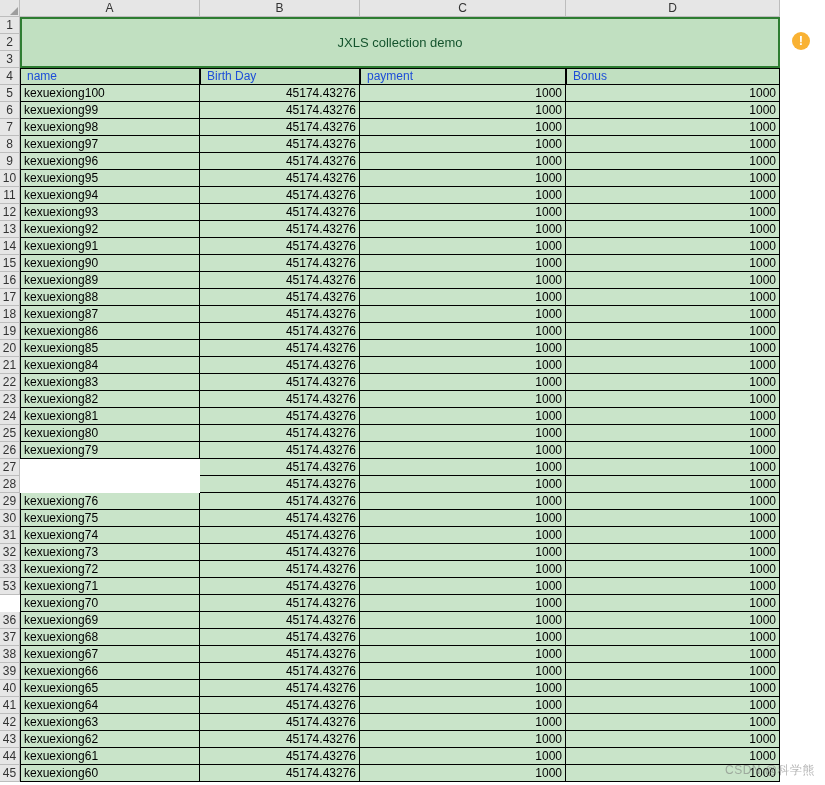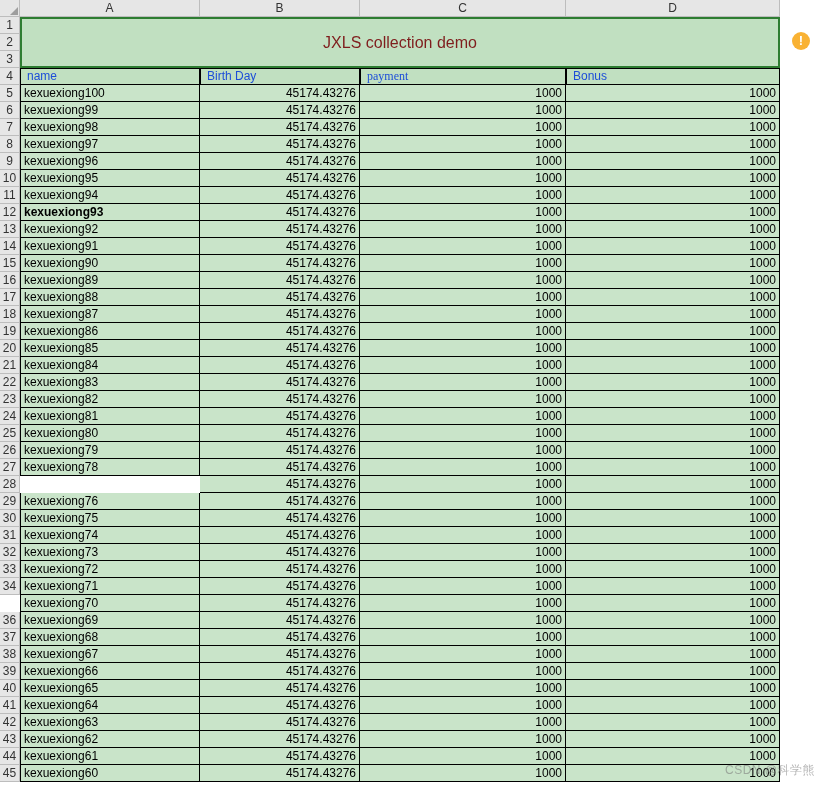--- a/index.html
+++ b/index.html
@@ -44,22 +44,22 @@
     font-size: 12px;
   }
   .merged-title {
     grid-column: 2 / span 4;
     grid-row: 2 / span 3;
     background: #c1e0c1;
     border: 2px solid #2e7d32;
     display: flex;
     align-items: center;
     justify-content: center;
-    color: #7f1d1d;
-    font-size: 16px;
+    color: #14532d;
+    font-size: 13px;
   }
   .hdr {
     background: #c1e0c1;
     border: 1px solid #000;
     border-top: 1px solid #000;
     padding: 0 6px;
     line-height: 15px;
     color: #1d4ed8;
     white-space: nowrap;
     overflow: hidden;
@@ -138,36 +138,36 @@
     <div class="row-head" style="grid-column:1;grid-row:25;">24</div>
     <div class="row-head" style="grid-column:1;grid-row:26;">25</div>
     <div class="row-head" style="grid-column:1;grid-row:27;text-align:center;">26</div>
     <div class="row-head" style="grid-column:1;grid-row:28;">27</div>
     <div class="row-head" style="grid-column:1;grid-row:29;">28</div>
     <div class="row-head" style="grid-column:1;grid-row:30;">29</div>
     <div class="row-head" style="grid-column:1;grid-row:31;">30</div>
     <div class="row-head" style="grid-column:1;grid-row:32;">31</div>
     <div class="row-head" style="grid-column:1;grid-row:33;">32</div>
     <div class="row-head" style="grid-column:1;grid-row:34;">33</div>
-    <div class="row-head" style="grid-column:1;grid-row:35;">34</div>
+    <div class="row-head" style="grid-column:1;grid-row:35;">53</div>
     <div class="row-head" style="grid-column:1;grid-row:36;margin-top:32px;">35</div>
     <div class="row-head" style="grid-column:1;grid-row:37;">36</div>
     <div class="row-head" style="grid-column:1;grid-row:38;">37</div>
     <div class="row-head" style="grid-column:1;grid-row:39;">38</div>
     <div class="row-head" style="grid-column:1;grid-row:40;">39</div>
     <div class="row-head" style="grid-column:1;grid-row:41;">40</div>
     <div class="row-head" style="grid-column:1;grid-row:42;">41</div>
     <div class="row-head" style="grid-column:1;grid-row:43;">42</div>
     <div class="row-head" style="grid-column:1;grid-row:44;">43</div>
     <div class="row-head" style="grid-column:1;grid-row:45;">44</div>
     <div class="row-head" style="grid-column:1;grid-row:46;">45</div>
     <div class="merged-title">JXLS collection demo</div>
     <div class="hdr" style="grid-column:2;grid-row:5;border-left:1px solid #000;">name</div>
     <div class="hdr" style="grid-column:3;grid-row:5;">Birth Day</div>
-    <div class="hdr" style="grid-column:4;grid-row:5;font-family:Liberation Serif, serif;">payment</div>
+    <div class="hdr" style="grid-column:4;grid-row:5;">payment</div>
     <div class="hdr" style="grid-column:5;grid-row:5;">Bonus</div>
     <div class="cell first-col" style="grid-column:2;grid-row:6;">kexuexiong100</div>
     <div class="cell num" style="grid-column:3;grid-row:6;">45174.43276</div>
     <div class="cell num" style="grid-column:4;grid-row:6;">1000</div>
     <div class="cell num" style="grid-column:5;grid-row:6;">1000</div>
     <div class="cell first-col" style="grid-column:2;grid-row:7;">kexuexiong99</div>
     <div class="cell num" style="grid-column:3;grid-row:7;">45174.43276</div>
     <div class="cell num" style="grid-column:4;grid-row:7;">1000</div>
     <div class="cell num" style="grid-column:5;grid-row:7;">1000</div>
     <div class="cell first-col" style="grid-column:2;grid-row:8;">kexuexiong98</div>
@@ -183,21 +183,21 @@
     <div class="cell num" style="grid-column:4;grid-row:10;">1000</div>
     <div class="cell num" style="grid-column:5;grid-row:10;">1000</div>
     <div class="cell first-col" style="grid-column:2;grid-row:11;">kexuexiong95</div>
     <div class="cell num" style="grid-column:3;grid-row:11;">45174.43276</div>
     <div class="cell num" style="grid-column:4;grid-row:11;">1000</div>
     <div class="cell num" style="grid-column:5;grid-row:11;">1000</div>
     <div class="cell first-col" style="grid-column:2;grid-row:12;">kexuexiong94</div>
     <div class="cell num" style="grid-column:3;grid-row:12;">45174.43276</div>
     <div class="cell num" style="grid-column:4;grid-row:12;">1000</div>
     <div class="cell num" style="grid-column:5;grid-row:12;">1000</div>
-    <div class="cell first-col" style="grid-column:2;grid-row:13;font-weight:bold;">kexuexiong93</div>
+    <div class="cell first-col" style="grid-column:2;grid-row:13;">kexuexiong93</div>
     <div class="cell num" style="grid-column:3;grid-row:13;">45174.43276</div>
     <div class="cell num" style="grid-column:4;grid-row:13;">1000</div>
     <div class="cell num" style="grid-column:5;grid-row:13;">1000</div>
     <div class="cell first-col" style="grid-column:2;grid-row:14;">kexuexiong92</div>
     <div class="cell num" style="grid-column:3;grid-row:14;">45174.43276</div>
     <div class="cell num" style="grid-column:4;grid-row:14;">1000</div>
     <div class="cell num" style="grid-column:5;grid-row:14;">1000</div>
     <div class="cell first-col" style="grid-column:2;grid-row:15;">kexuexiong91</div>
     <div class="cell num" style="grid-column:3;grid-row:15;">45174.43276</div>
     <div class="cell num" style="grid-column:4;grid-row:15;">1000</div>
@@ -243,21 +243,20 @@
     <div class="cell num" style="grid-column:4;grid-row:25;">1000</div>
     <div class="cell num" style="grid-column:5;grid-row:25;">1000</div>
     <div class="cell first-col" style="grid-column:2;grid-row:26;">kexuexiong80</div>
     <div class="cell num" style="grid-column:3;grid-row:26;">45174.43276</div>
     <div class="cell num" style="grid-column:4;grid-row:26;">1000</div>
     <div class="cell num" style="grid-column:5;grid-row:26;">1000</div>
     <div class="cell first-col" style="grid-column:2;grid-row:27;">kexuexiong79</div>
     <div class="cell num" style="grid-column:3;grid-row:27;">45174.43276</div>
     <div class="cell num" style="grid-column:4;grid-row:27;">1000</div>
     <div class="cell num" style="grid-column:5;grid-row:27;">1000</div>
-    <div class="cell first-col" style="grid-column:2;grid-row:28;">kexuexiong78</div>
     <div class="cell num" style="grid-column:3;grid-row:28;">45174.43276</div>
     <div class="cell num" style="grid-column:4;grid-row:28;">1000</div>
     <div class="cell num" style="grid-column:5;grid-row:28;">1000</div>
     <div class="cell num" style="grid-column:3;grid-row:29;">45174.43276</div>
     <div class="cell num" style="grid-column:4;grid-row:29;">1000</div>
     <div class="cell num" style="grid-column:5;grid-row:29;">1000</div>
     <div class="cell first-col" style="grid-column:2;grid-row:30;">kexuexiong76</div>
     <div class="cell num" style="grid-column:3;grid-row:30;">45174.43276</div>
     <div class="cell num" style="grid-column:4;grid-row:30;">1000</div>
     <div class="cell num" style="grid-column:5;grid-row:30;">1000</div>

